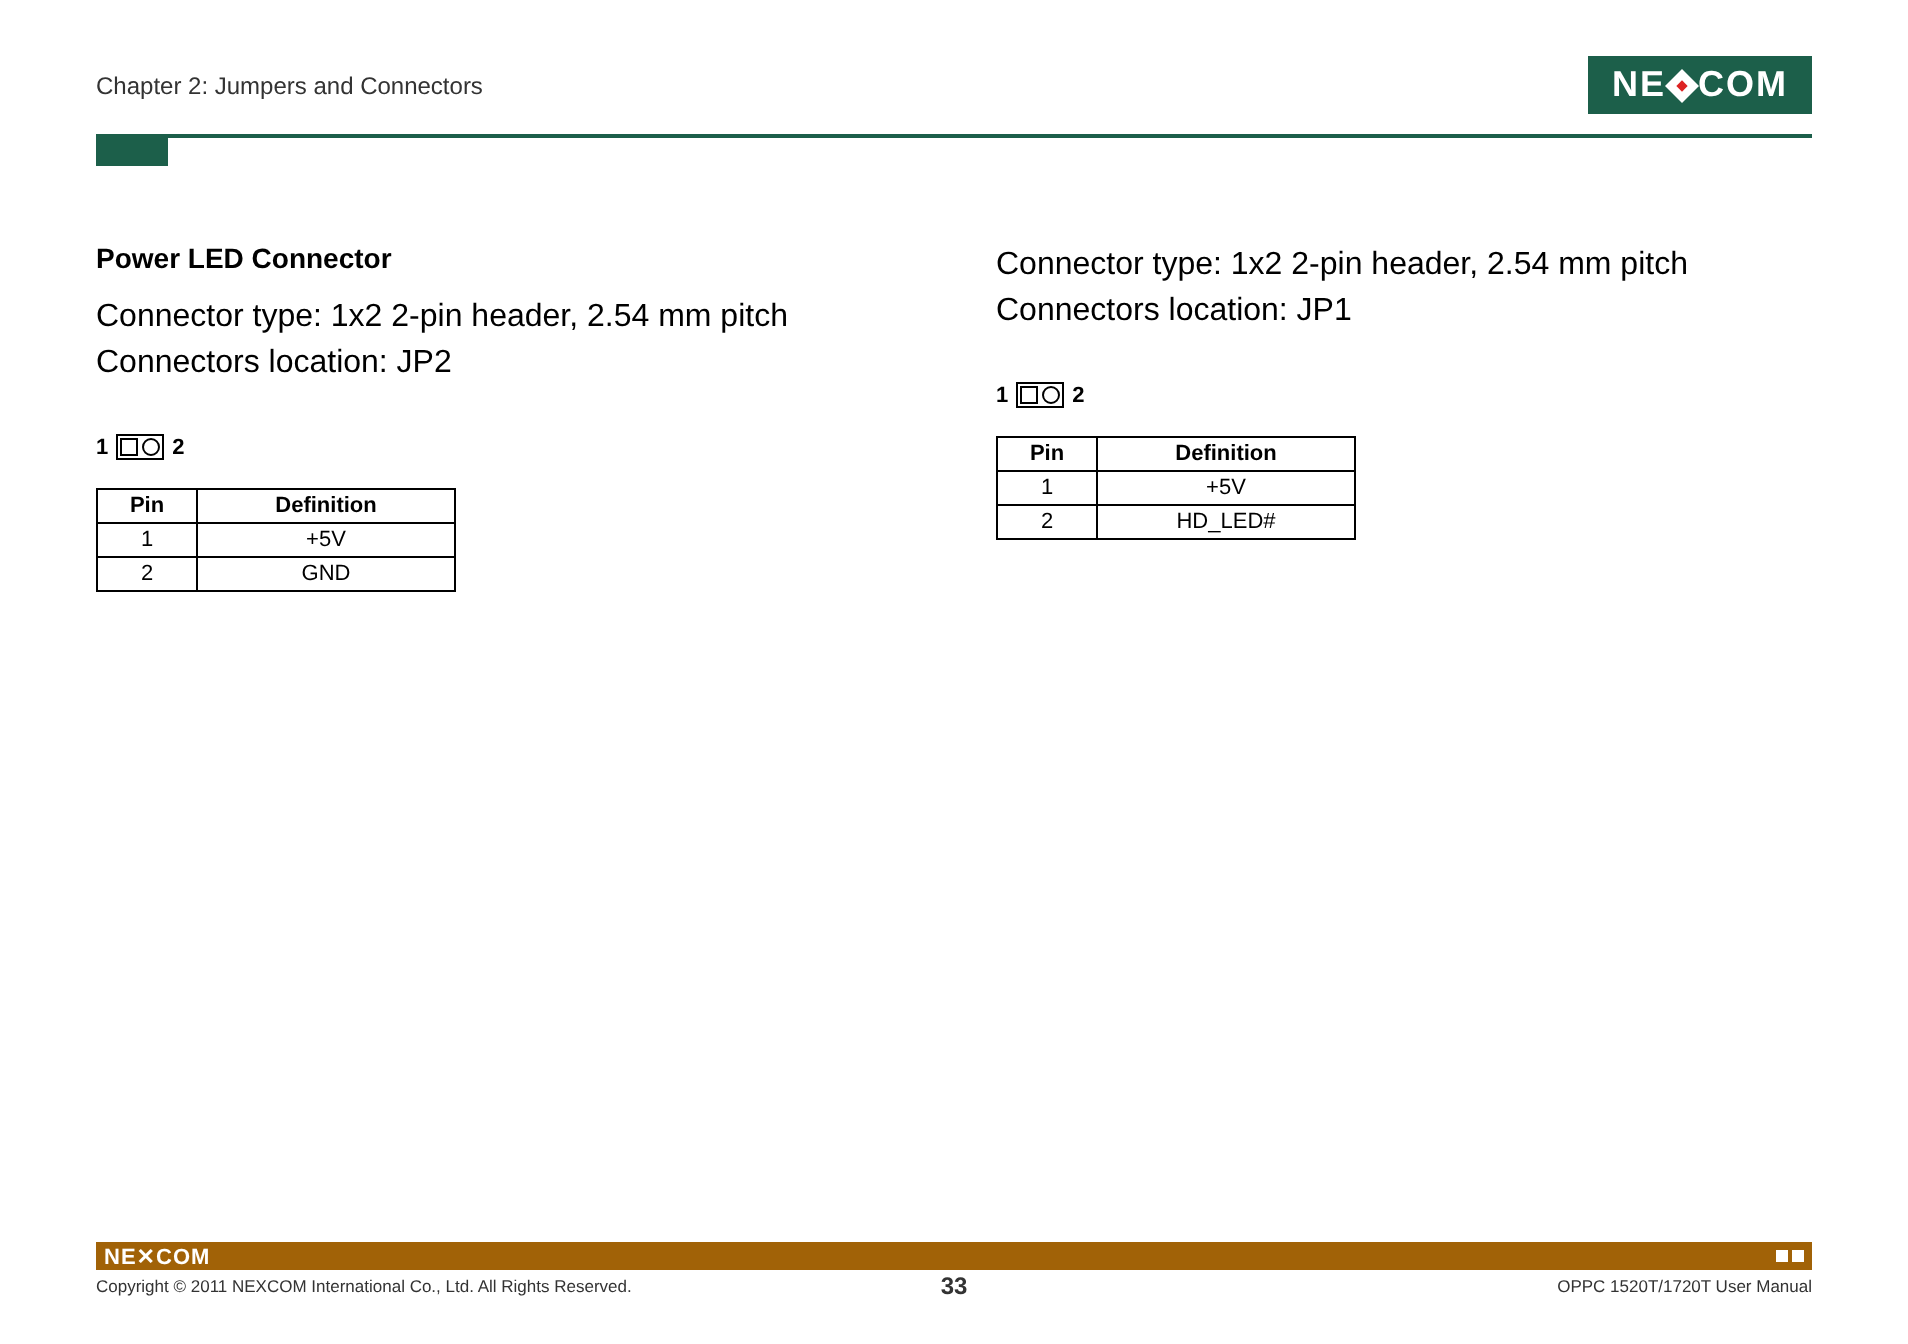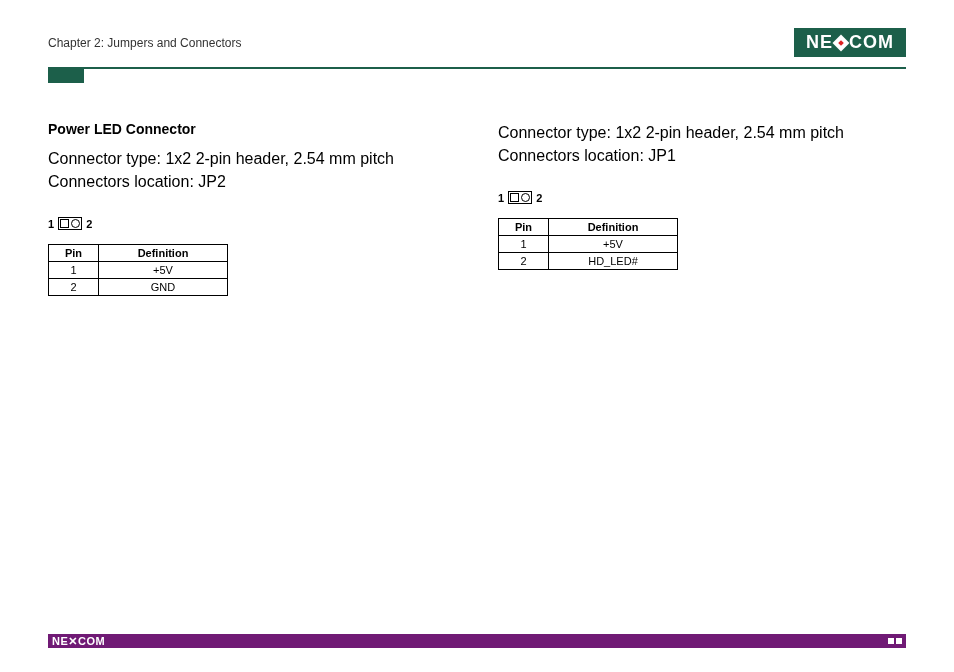--- a/index.html
+++ b/index.html
@@ -127,21 +127,21 @@
       width: 50px;
     }
     .footer {
       position: absolute;
       left: 48px;
       right: 48px;
       bottom: 24px;
     }
     .footer-rule {
       height: 14px;
-      background: #701a75;
+      background: #a16207;
       display: flex;
       align-items: center;
       justify-content: space-between;
       padding: 0 4px;
     }
     .footer-logo {
       color: #fff;
       font-weight: bold;
       font-size: 11px;
       letter-spacing: 0.5px;
@@ -256,14 +256,19 @@
   <div class="footer">
     <div class="footer-rule">
       <span class="footer-logo">
         <span>NE</span><span>✕</span><span>COM</span>
       </span>
       <span class="footer-deco">
         <span></span>
           <span></span>
       </span>
     </div>
+    <div class="footer-text">
+      <span>Copyright © 2011 NEXCOM International Co., Ltd. All Rights Reserved.</span>
+      <span class="footer-center">33</span>
+      <span>OPPC 1520T/1720T User Manual</span>
+    </div>
   </div>
 </div>
 
 </body></html>

